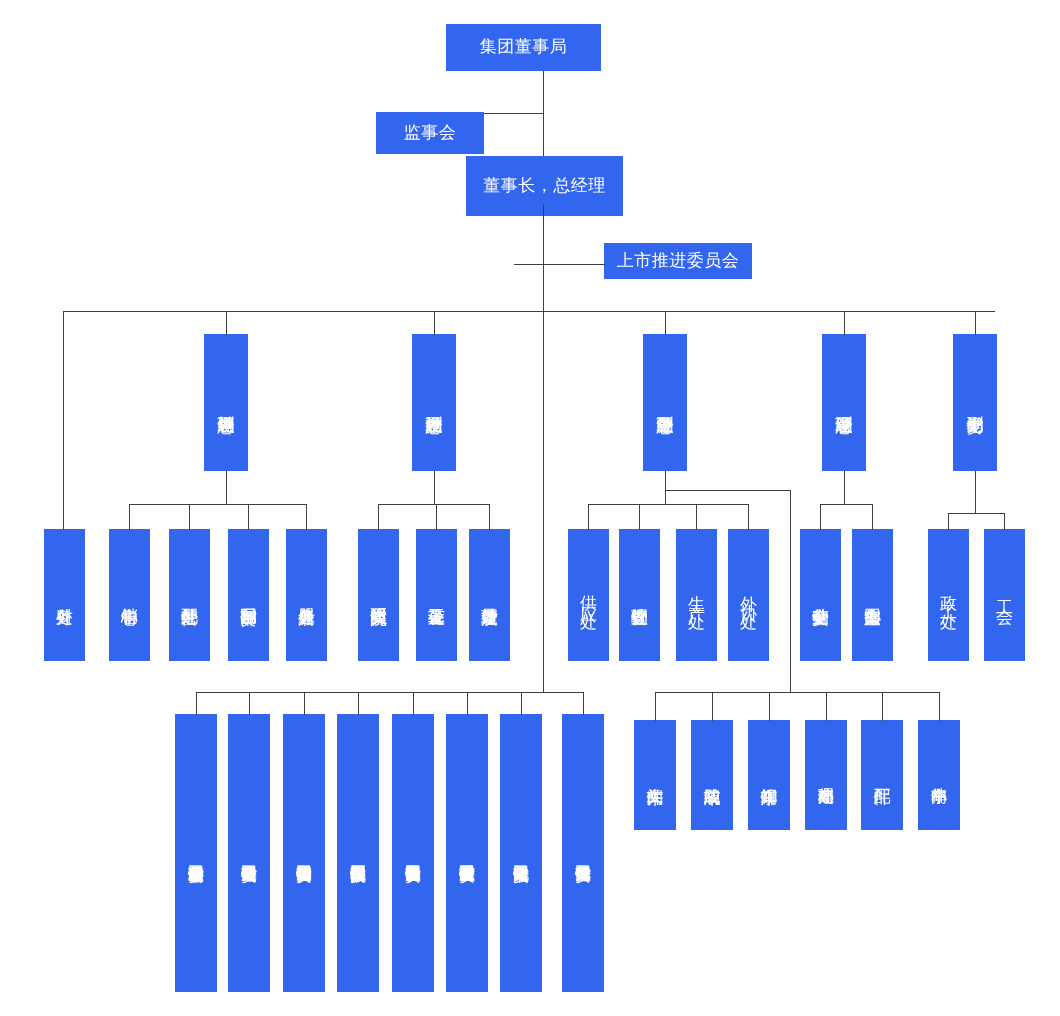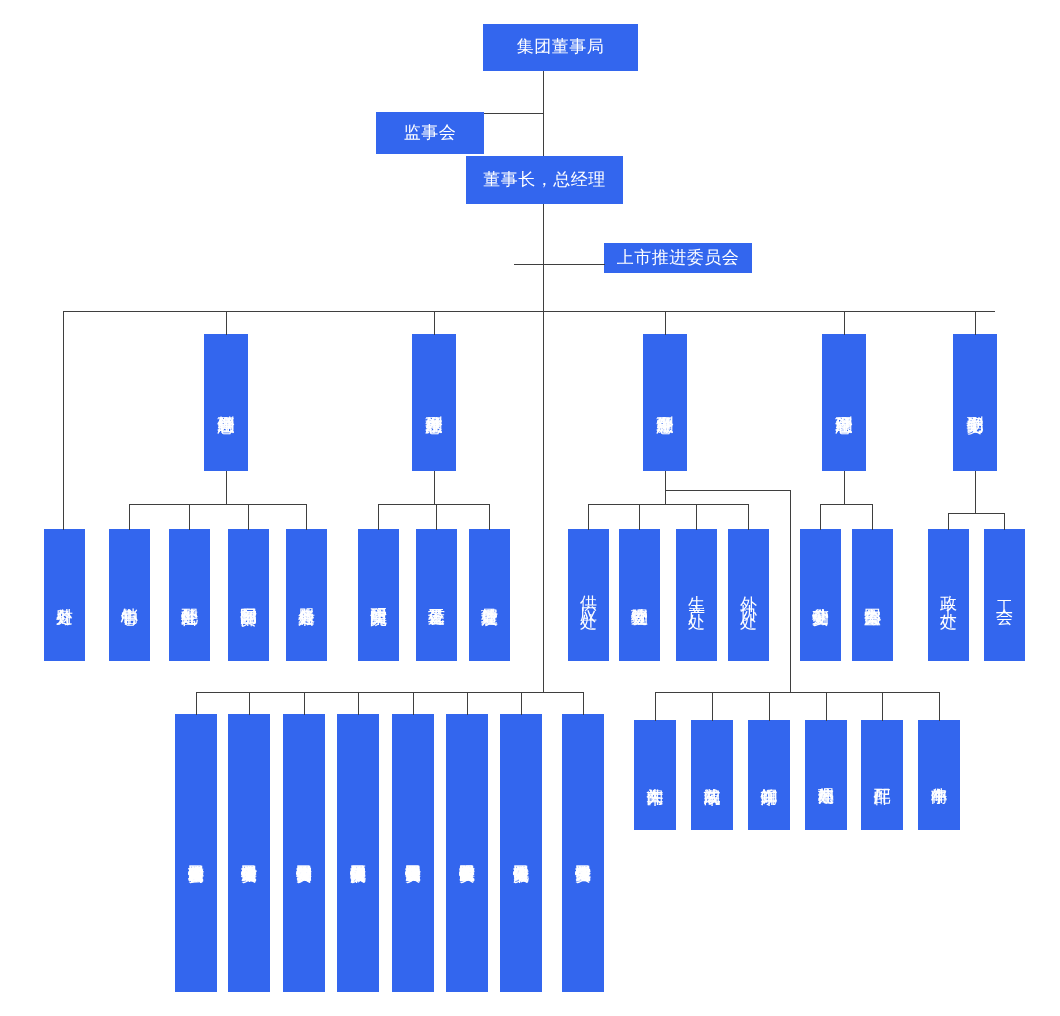--- a/index.html
+++ b/index.html
@@ -49,27 +49,27 @@
     background:#3f3f3f;
   }
   .line.h{height:1px;}
   .line.v{width:1px;}
 </style>
 </head>
 <body>
 
 <div id="chart">
 
-  <div class="node h" style="left:483px; top:24px; width:155px; height:47px;">集团董事局</div>
+  <div class="node h" style="left:446px; top:24px; width:155px; height:47px;">集团董事局</div>
 
   <div class="node h" style="left:376px; top:92px; width:108px; height:42px;margin-top:20px;">监事会</div>
 
-  <div class="node h" style="left:466px; top:156px; width:157px; height:48px;">董事长，总经理</div>
+  <div class="node h" style="left:466px; top:156px; width:157px; height:60px;">董事长，总经理</div>
 
-  <div class="node h" style="left:604px; top:243px; width:148px; height:30px;text-align:right;">上市推进委员会</div>
+  <div class="node h" style="left:604px; top:243px; width:148px; height:36px;text-align:right;">上市推进委员会</div>
 
   <div class="node v" style="left:204px; top:334px; width:44px; height:137px;">销售副总经理</div>
 
   <div class="node v" style="left:412px; top:334px; width:44px; height:137px;">技术副总经理</div>
 
   <div class="node v" style="left:643px; top:334px; width:44px; height:137px;">常务副总经理</div>
 
   <div class="node v" style="left:822px; top:334px; width:44px; height:137px;">管理副总经理</div>
 
   <div class="node v" style="left:953px; top:334px; width:44px; height:137px;">党委副书记</div>

